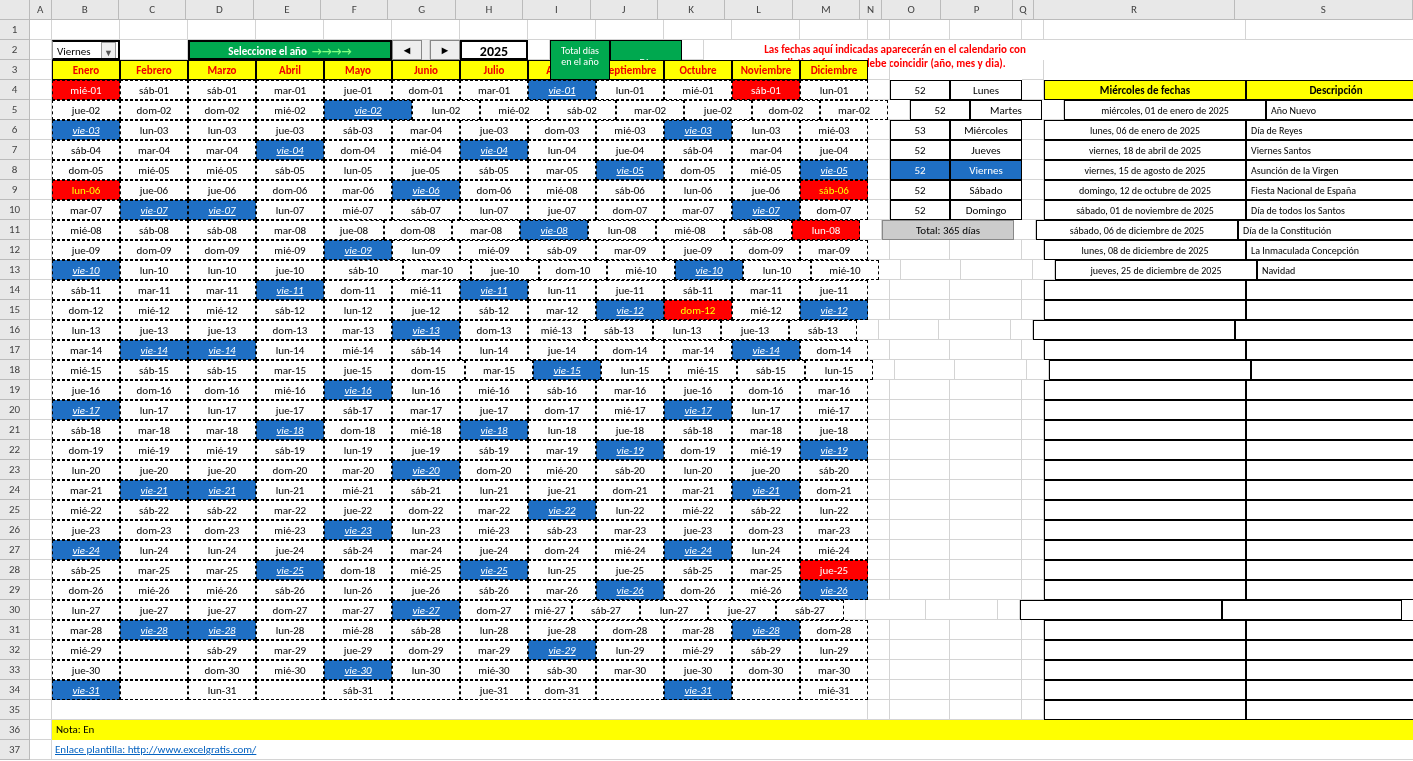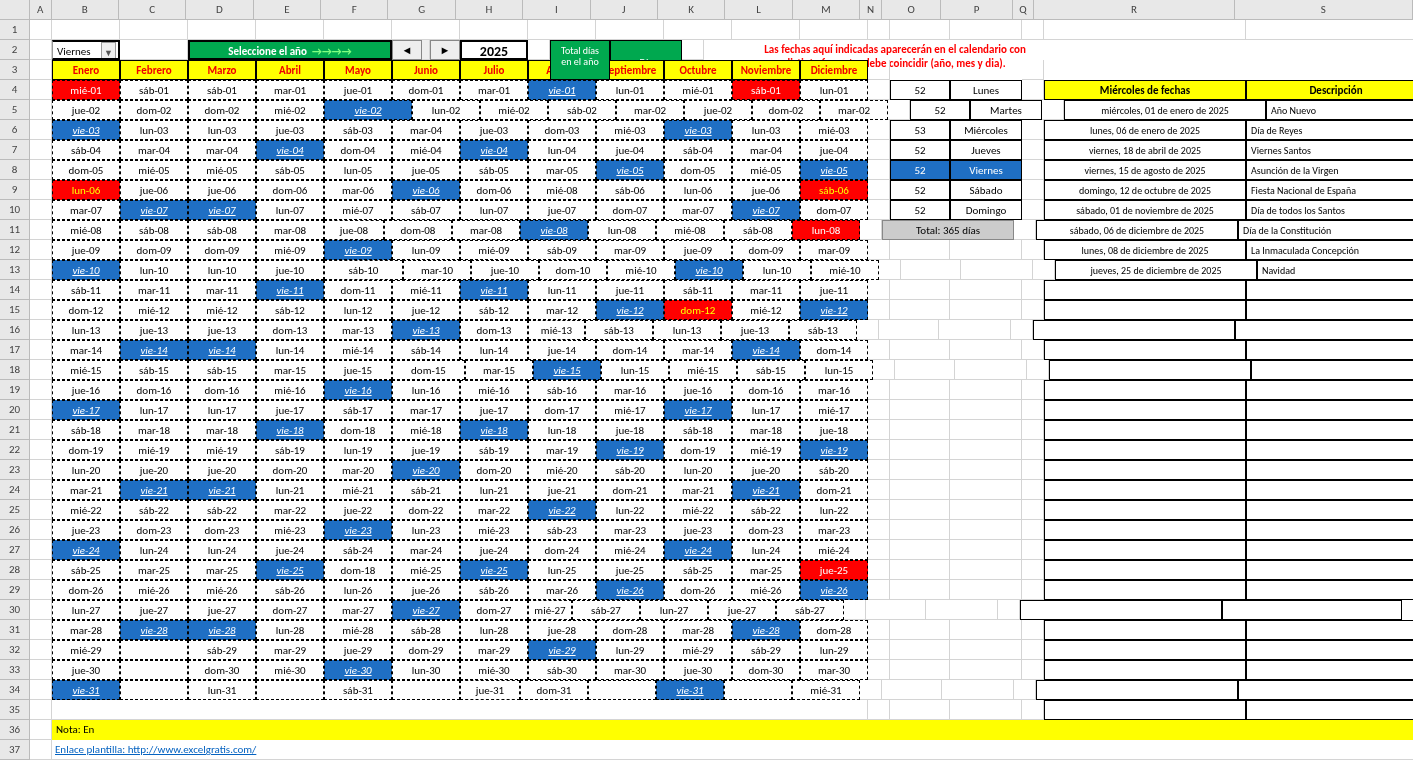--- a/index.html
+++ b/index.html
@@ -787,21 +787,21 @@
         <div class="c rel-cell" style="width:180px"></div>
       </div>
       <div class="r">
         <div class="c " style="width:22px"></div>
         <div class="c cal hl" style="width:68px">vie-31</div>
         <div class="c cal " style="width:68px"></div>
         <div class="c cal " style="width:68px">lun-31</div>
         <div class="c cal " style="width:68px"></div>
         <div class="c cal " style="width:68px">sáb-31</div>
         <div class="c cal " style="width:68px"></div>
-        <div class="c cal " style="width:60px">jue-31</div>
+        <div class="c cal " style="width:68px">jue-31</div>
         <div class="c cal " style="width:68px">dom-31</div>
         <div class="c cal " style="width:68px"></div>
         <div class="c cal hl" style="width:68px">vie-31</div>
         <div class="c cal " style="width:68px"></div>
         <div class="c cal " style="width:68px">mié-31</div>
         <div class="c " style="width:22px"></div>
         <div class="c " style="width:60px"></div>
         <div class="c " style="width:72px"></div>
         <div class="c " style="width:22px"></div>
         <div class="c rel-cell" style="width:202px;text-align:center"></div>

